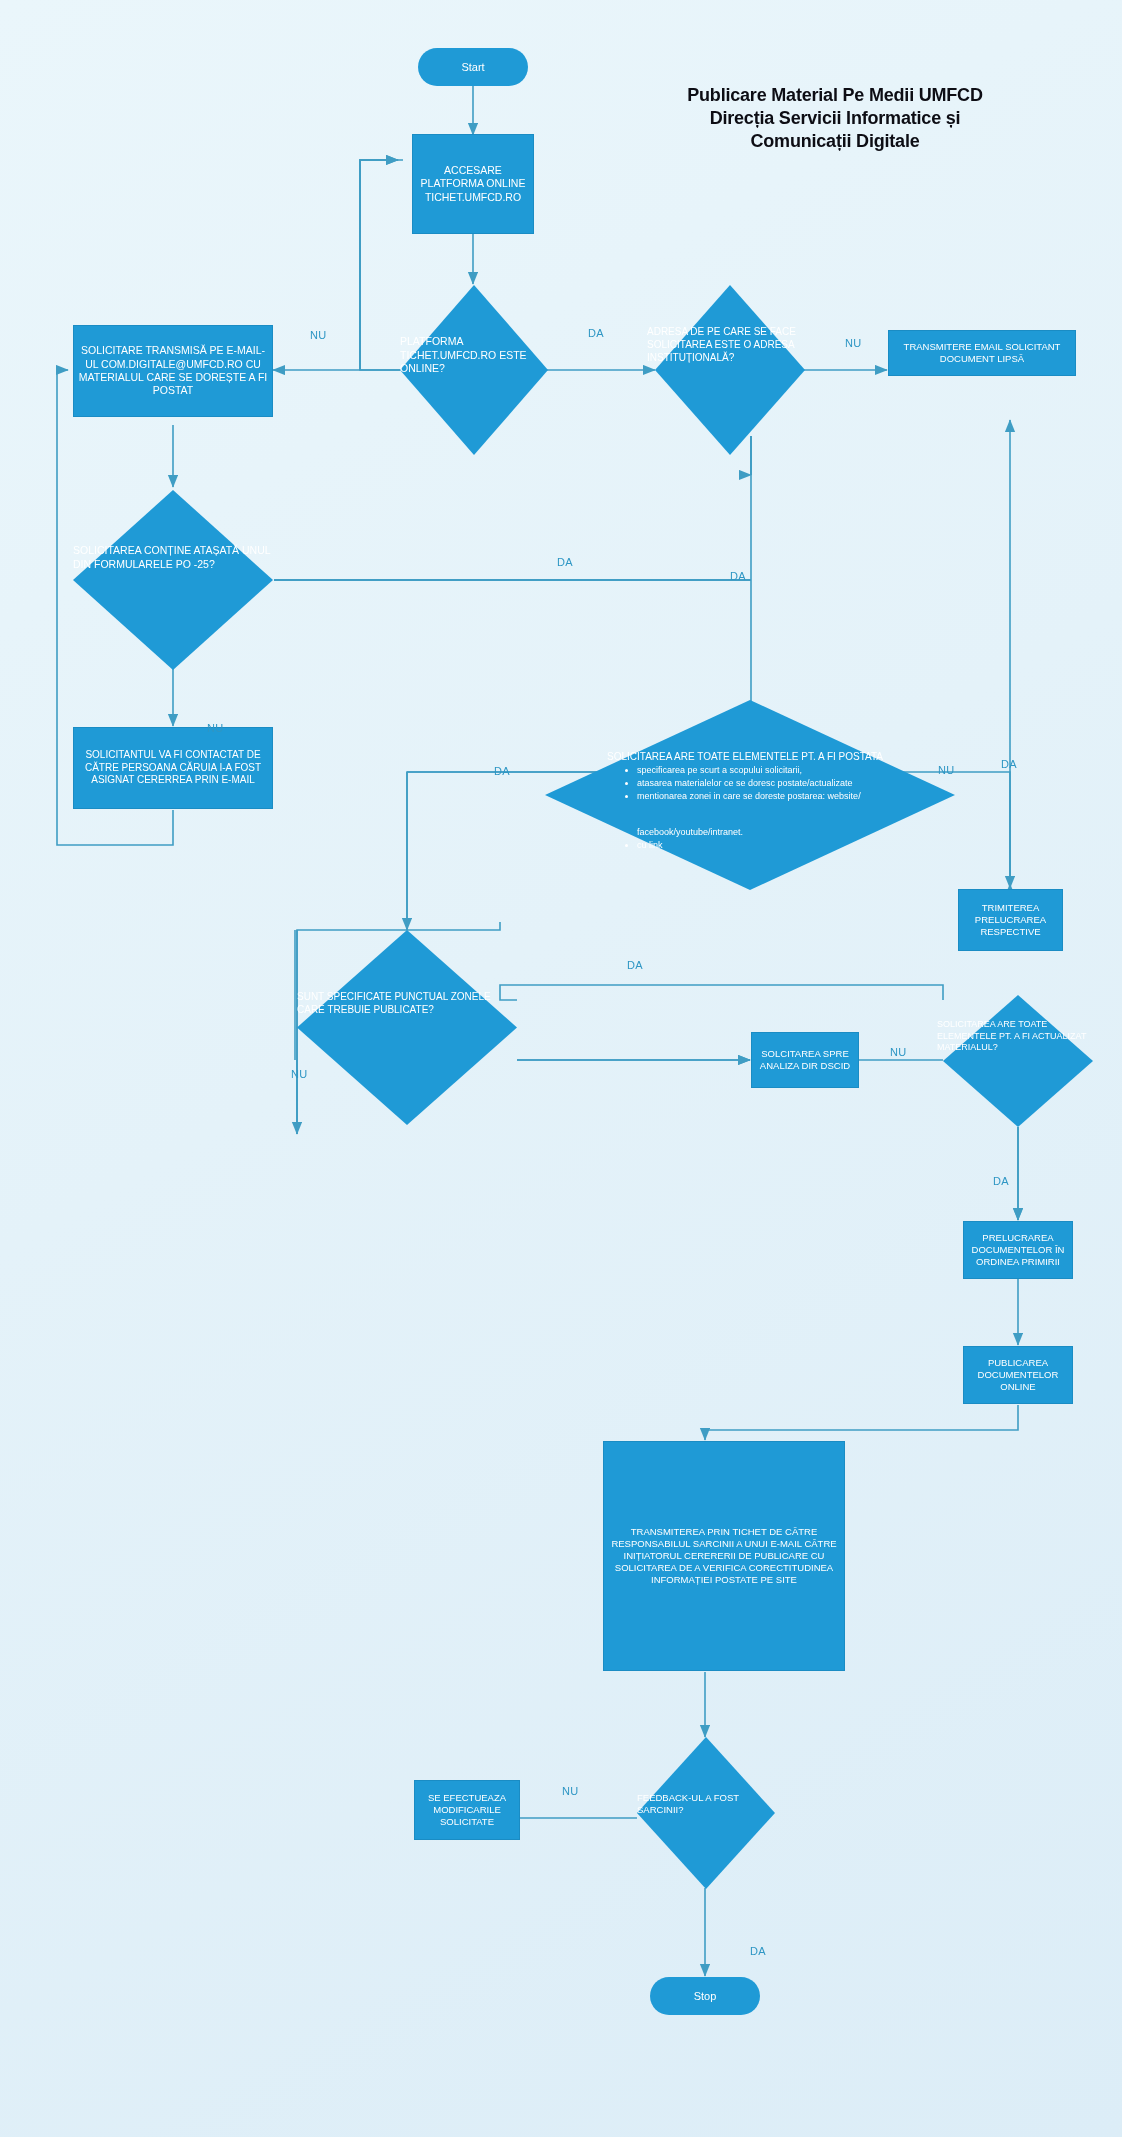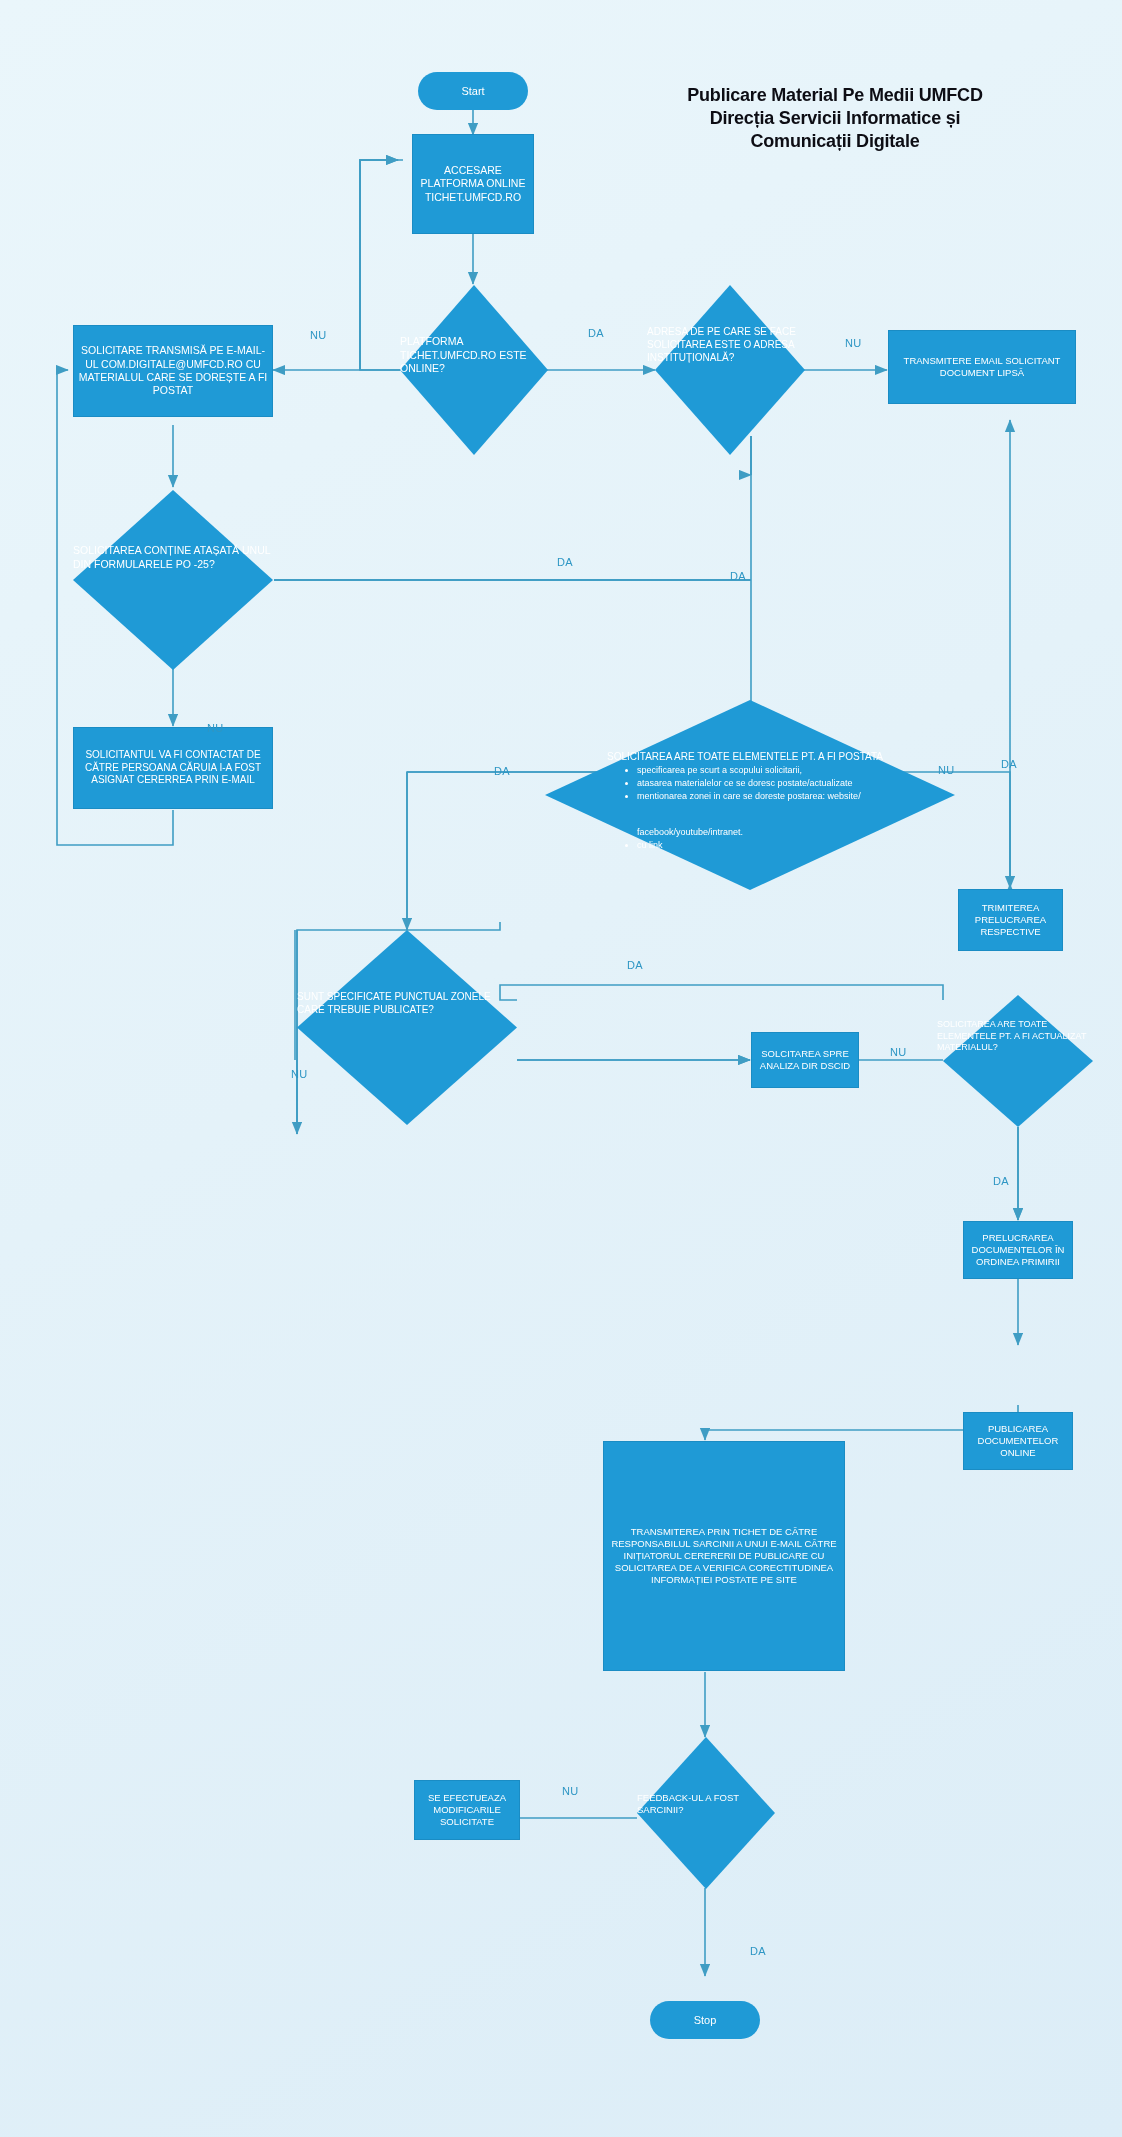--- a/index.html
+++ b/index.html
@@ -35,21 +35,20 @@
     text-align: center;
     line-height: 1.28;
   }
   .proc {
     background: #1f9ad6;
     border: 1px solid #1a8cc4;
   }
   .term {
     background: #1f9ad6;
     border-radius: 22px;
-    margin-top: 24px;
   }
   .diamond-wrap {
     position: absolute;
   }
   .diamond-shape {
     position: absolute;
     left: 0; top: 0;
     width: 100%; height: 100%;
     background: #1f9ad6;
     clip-path: polygon(50% 0%, 100% 50%, 50% 100%, 0% 50%);
@@ -224,21 +223,21 @@
   <div class="diamond-wrap" style="left:400px; top:285px; width:148px; height:170px;">
     <div class="diamond-shape"></div>
     <div class="diamond-text" style="top:50px; font-size:10.5px;">PLATFORMA TICHET.UMFCD.RO ESTE ONLINE?</div>
   </div>
 
   <div class="diamond-wrap" style="left:655px; top:285px; width:150px; height:170px;">
     <div class="diamond-shape"></div>
     <div class="diamond-text" style="top:40px; font-size:10px; left:-8px; width:calc(100% + 16px);">ADRESA DE PE CARE SE FACE SOLICITAREA ESTE O ADRESA INSTITUȚIONALĂ?</div>
   </div>
 
-  <div class="node proc" style="left:888px; top:330px; width:188px; height:74px; font-size:9.5px; padding:4px;">TRANSMITERE EMAIL SOLICITANT DOCUMENT LIPSĂ</div>
+  <div class="node proc" style="left:888px; top:330px; width:188px; height:46px; font-size:9.5px; padding:4px;">TRANSMITERE EMAIL SOLICITANT DOCUMENT LIPSĂ</div>
 
   <div class="diamond-wrap" style="left:73px; top:490px; width:200px; height:180px;">
     <div class="diamond-shape"></div>
     <div class="diamond-text" style="top:54px; font-size:10.5px;">SOLICITAREA CONȚINE ATAȘATĂ UNUL DIN FORMULARELE PO -25?</div>
   </div>
 
   <div class="node proc" style="left:73px; top:727px; width:200px; height:82px; font-size:10px; padding:4px;">SOLICITANTUL VA FI CONTACTAT DE CĂTRE PERSOANA CĂRUIA I-A FOST ASIGNAT CERERREA PRIN E-MAIL</div>
 
   <div class="diamond-wrap" style="left:545px; top:700px; width:410px; height:190px;">
     <div class="diamond-shape"></div>
@@ -263,21 +262,21 @@
 
   <div class="node proc" style="left:751px; top:1032px; width:108px; height:56px; font-size:9.5px; padding:3px;">SOLCITAREA SPRE ANALIZA DIR DSCID</div>
 
   <div class="diamond-wrap" style="left:943px; top:995px; width:150px; height:132px;">
     <div class="diamond-shape"></div>
     <div class="diamond-text" style="top:24px; font-size:9px; left:-6px; width:calc(100% + 12px);">SOLICITAREA ARE TOATE ELEMENTELE PT. A FI ACTUALIZAT MATERIALUL?</div>
   </div>
 
   <div class="node proc" style="left:963px; top:1221px; width:110px; height:58px; font-size:9.5px; padding:3px;">PRELUCRAREA DOCUMENTELOR ÎN ORDINEA PRIMIRII</div>
 
-  <div class="node proc" style="left:963px; top:1412px; width:110px; height:58px; font-size:9.5px; padding:3px;">PUBLICAREA DOCUMENTELOR ONLINE</div>
+  <div class="node proc" style="left:963px; top:1346px; width:110px; height:58px; font-size:9.5px; padding:3px;">PUBLICAREA DOCUMENTELOR ONLINE</div>
 
   <div class="node proc" style="left:603px; top:1441px; width:242px; height:230px; font-size:9.5px; padding:6px;">TRANSMITEREA PRIN TICHET DE CĂTRE RESPONSABILUL SARCINII A  UNUI E-MAIL CĂTRE INIȚIATORUL CERERERII DE PUBLICARE CU SOLICITAREA DE A VERIFICA CORECTITUDINEA INFORMAȚIEI POSTATE PE SITE</div>
 
   <div class="node proc" style="left:414px; top:1780px; width:106px; height:60px; font-size:9.5px; padding:3px;">SE EFECTUEAZA MODIFICARILE SOLICITATE</div>
 
   <div class="diamond-wrap" style="left:637px; top:1737px; width:138px; height:152px;">
     <div class="diamond-shape"></div>
     <div class="diamond-text" style="top:55px; font-size:9.5px;">FEEDBACK-UL A FOST SARCINII?</div>
   </div>
 

